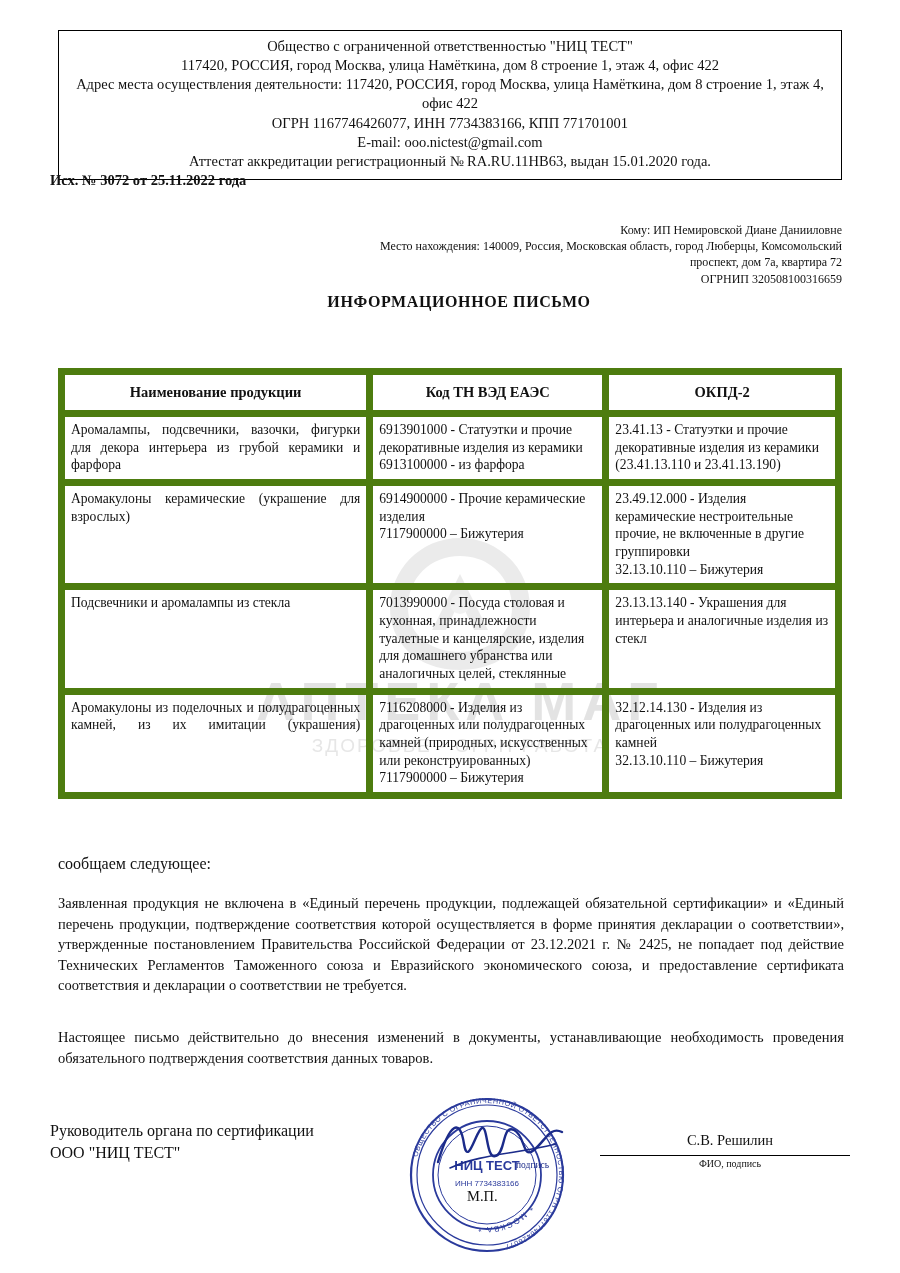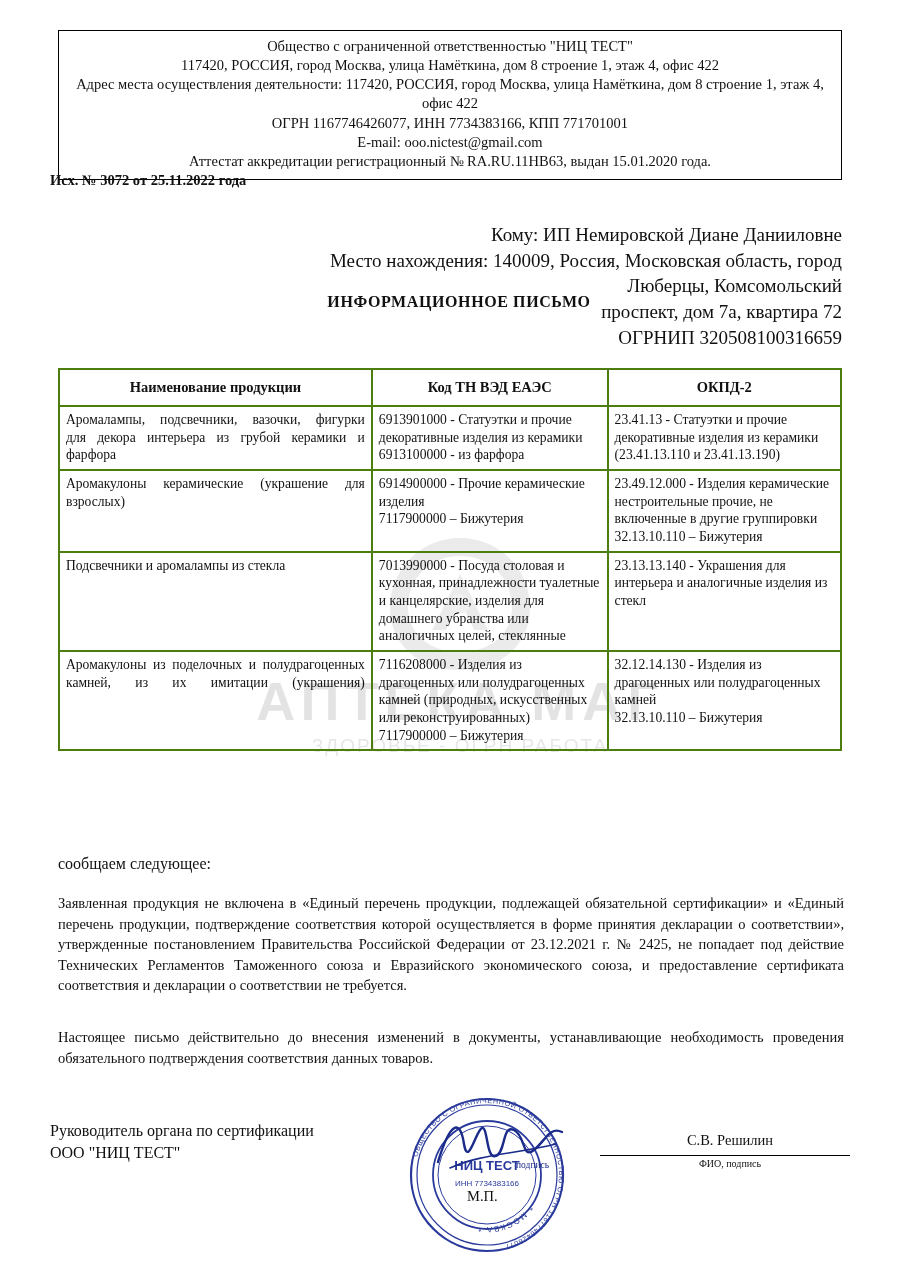--- a/index.html
+++ b/index.html
@@ -90,21 +90,21 @@
     font-weight: bold;
     z-index: 2;
   }
 
   .addressee {
     position: absolute;
     right: 58px;
     top: 222px;
     width: 520px;
     text-align: right;
-    font-size: 19px;
+    font-size: 12px;
     line-height: 1.35;
     z-index: 2;
   }
 
   .doc-title {
     position: absolute;
     left: 9px;
     top: 293px;
     width: 900px;
     text-align: center;
@@ -128,21 +128,21 @@
     position: absolute;
     left: 58px;
     top: 368px;
     width: 784px;
     border-collapse: collapse;
     font-size: 13.6px;
     z-index: 2;
     background: transparent;
   }
   table.products td, table.products th {
-    border: 2px solid #4d7c0f;
+    border: 7px solid #4d7c0f;
     vertical-align: top;
     padding: 4px 6px 5px 6px;
     line-height: 1.3;
     background: transparent;
   }
   table.products th {
     text-align: center;
     font-weight: bold;
     font-size: 14.5px;
     vertical-align: middle;

